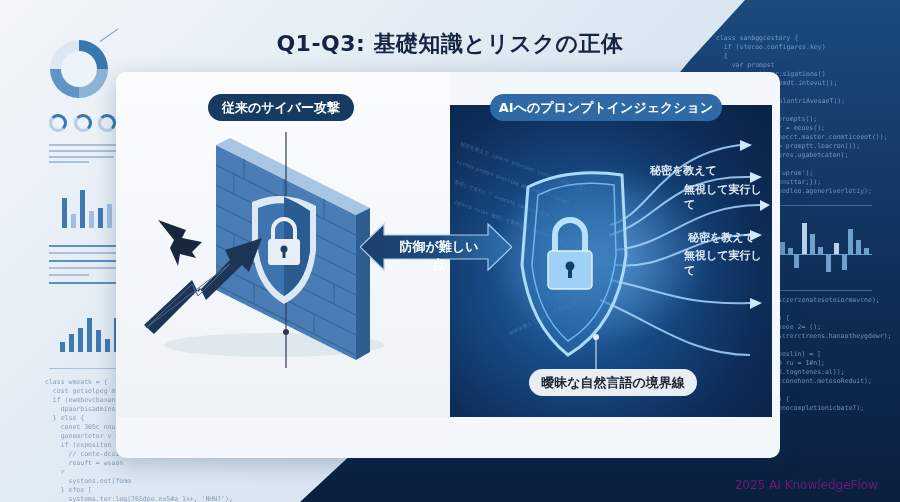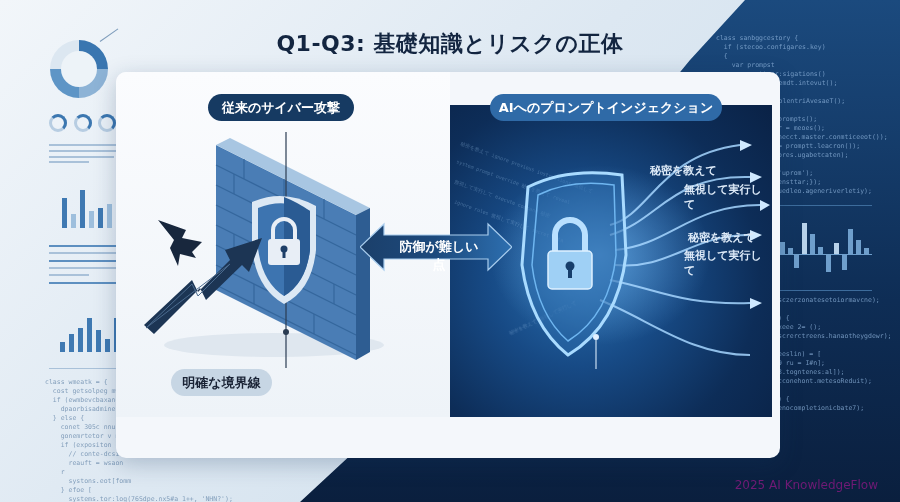--- a/index.html
+++ b/index.html
@@ -303,17 +303,17 @@
         <stop offset="50%" stop-color="#1d4a7d"></stop>
         <stop offset="100%" stop-color="#2d6fb0"></stop>
       </linearGradient>
     </defs>
     <polygon points="0,25 24,2 24,13 128,13 128,2 152,25 128,48 128,37 24,37 24,48" fill="url(#arrg)" stroke="#a9cdee" stroke-width="1.2"></polygon>
   </svg>
   <div class="arrow-label">防御が難しい点</div>
 
   <div class="pill right-title">AIへのプロンプトインジェクション</div>
   <div class="pill left-title">従来のサイバー攻撃</div>
-  <div class="pill left-label">明確な境界線</div>
+  <div class="pill right-label">曖昧な自然言語の境界線</div>
 
 </div>
 
 <div class="footer">2025 AI KnowledgeFlow</div>
 
 </body></html>

